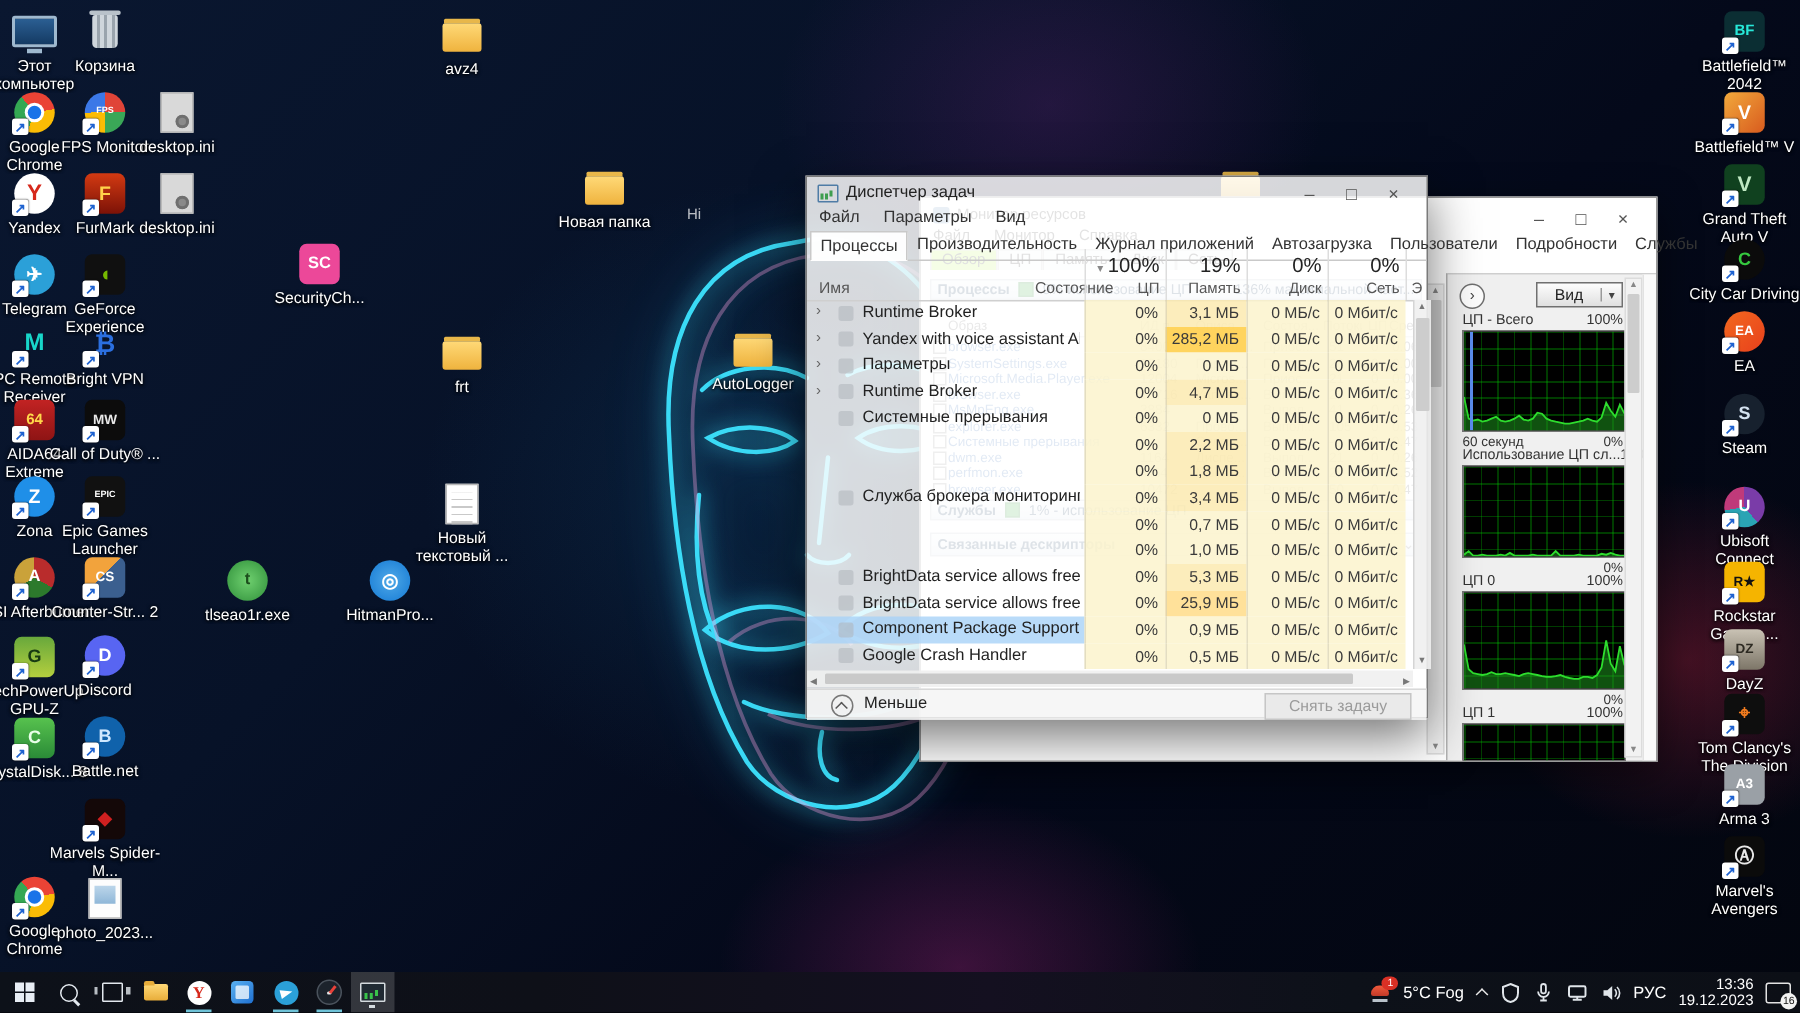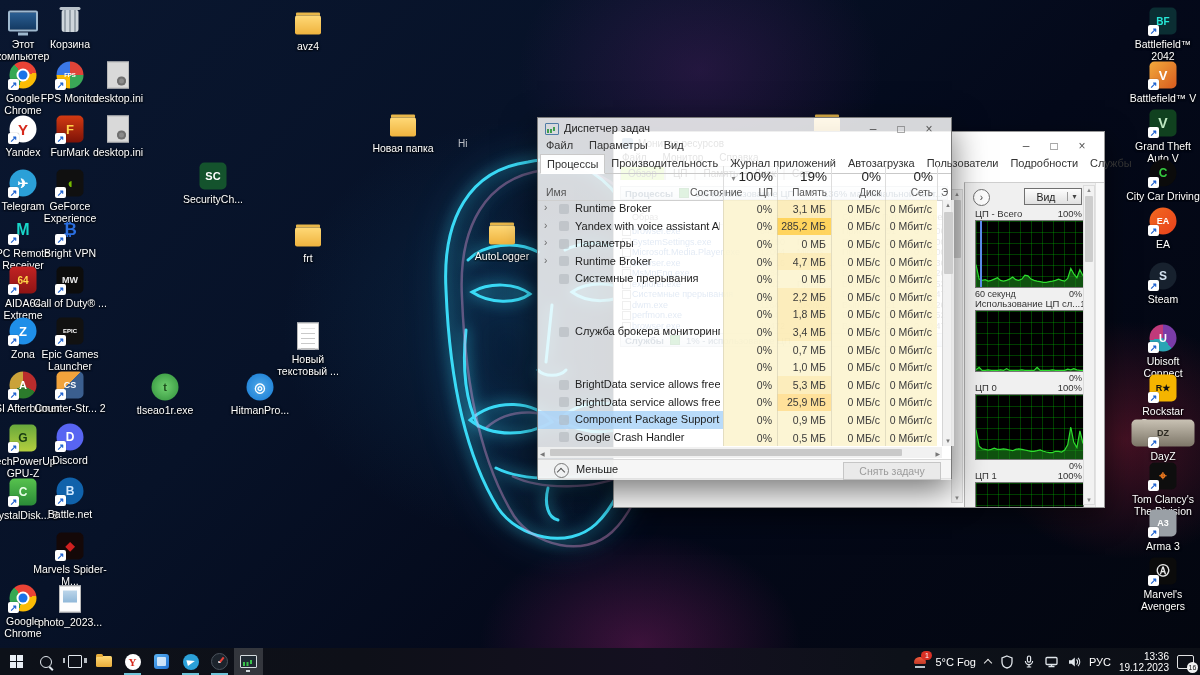--- a/index.html
+++ b/index.html
@@ -393,21 +393,21 @@
         <div class="dlabel">Google Chrome</div>
       </div>
       <div class="dicon" style="left: 33px; top: 584px;">
         <div class="art art-img">
           <div class="art-core"></div>
         </div>
         <div class="dlabel">photo_2023...</div>
       </div>
       <div class="dicon" style="left: 176px; top: 161px;">
         <div class="art art-tile">
-          <div class="art-core shape-tile" style="background: #14532d;">
+          <div class="art-core shape-tile" style="background: #ec4899;">
             <div class="glyph" style="color: rgb(255, 255, 255); font-size: 11px;">SC</div>
           </div>
         </div>
         <div class="dlabel">SecurityCh...</div>
       </div>
       <div class="dicon" style="left: 271px; top: 8px;">
         <div class="art art-folder">
           <div class="art-core"></div>
         </div>
         <div class="dlabel">avz4</div>
@@ -524,21 +524,21 @@
         <div class="art art-tile">
           <div class="art-core shape-tile" style="background: rgb(245, 180, 0);">
             <div class="glyph" style="color: rgb(17, 17, 17); font-size: 9px;">R★</div>
           </div>
           <div class="sc-arrow">↗</div>
         </div>
         <div class="dlabel">Rockstar Games ...</div>
       </div>
       <div class="dicon" style="left: 1126px; top: 418px;">
         <div class="art art-tile">
-          <div class="art-core shape-tile" style="background: linear-gradient(rgb(201, 194, 180), rgb(125, 118, 104)); padding-left: 36px;">
+          <div class="art-core shape-tile" style="background: linear-gradient(rgb(201, 194, 180), rgb(125, 118, 104));">
             <div class="glyph" style="color: rgb(45, 42, 34); font-size: 9px;">DZ</div>
           </div>
           <div class="sc-arrow">↗</div>
         </div>
         <div class="dlabel">DayZ</div>
       </div>
       <div class="dicon" style="left: 1126px; top: 461px;">
         <div class="art art-tile">
           <div class="art-core shape-tile" style="background: rgb(14, 14, 14);">
             <div class="glyph" style="color: rgb(240, 122, 30); font-size: 13px;">⌖</div>
@@ -700,20 +700,24 @@
           <span style="left: 177px; width: 40px;"></span>
           <span style="left: 222px; width: 38px;">Выпол...</span>
           <span style="left: 266px; width: 22px;">50</span>
           <span style="left: 294px; width: 10px;">0</span>
           <span style="left: 308px; width: 26px;">0.47</span>
         </div>
         <div class="g-bar" style="top: 201px;">
           <b>Службы</b>
           <span class="g-sq"></span>
           <span>1% - использование ЦП</span>
+        </div>
+        <div class="g-bar" style="top: 223px; height: 16px;">
+          <b>Связанные дескрипторы</b>
+          <span style="margin-left:auto;color:#888;">⌄ ⌄</span>
         </div>
       </div>
     <div class="vscroll-thin" style="left:337px;top:57px;bottom:4px;">
       <div style="margin-top:1px;">▲</div>
       <div class="sb-thumb" style="top:10px;height:58px;"></div>
       <div style="position:absolute;bottom:1px;left:0;right:0;">▼</div>
     </div>
     <div class="rm-panel">
       <div class="panel-expand">›</div>
       <div class="view-btn">

